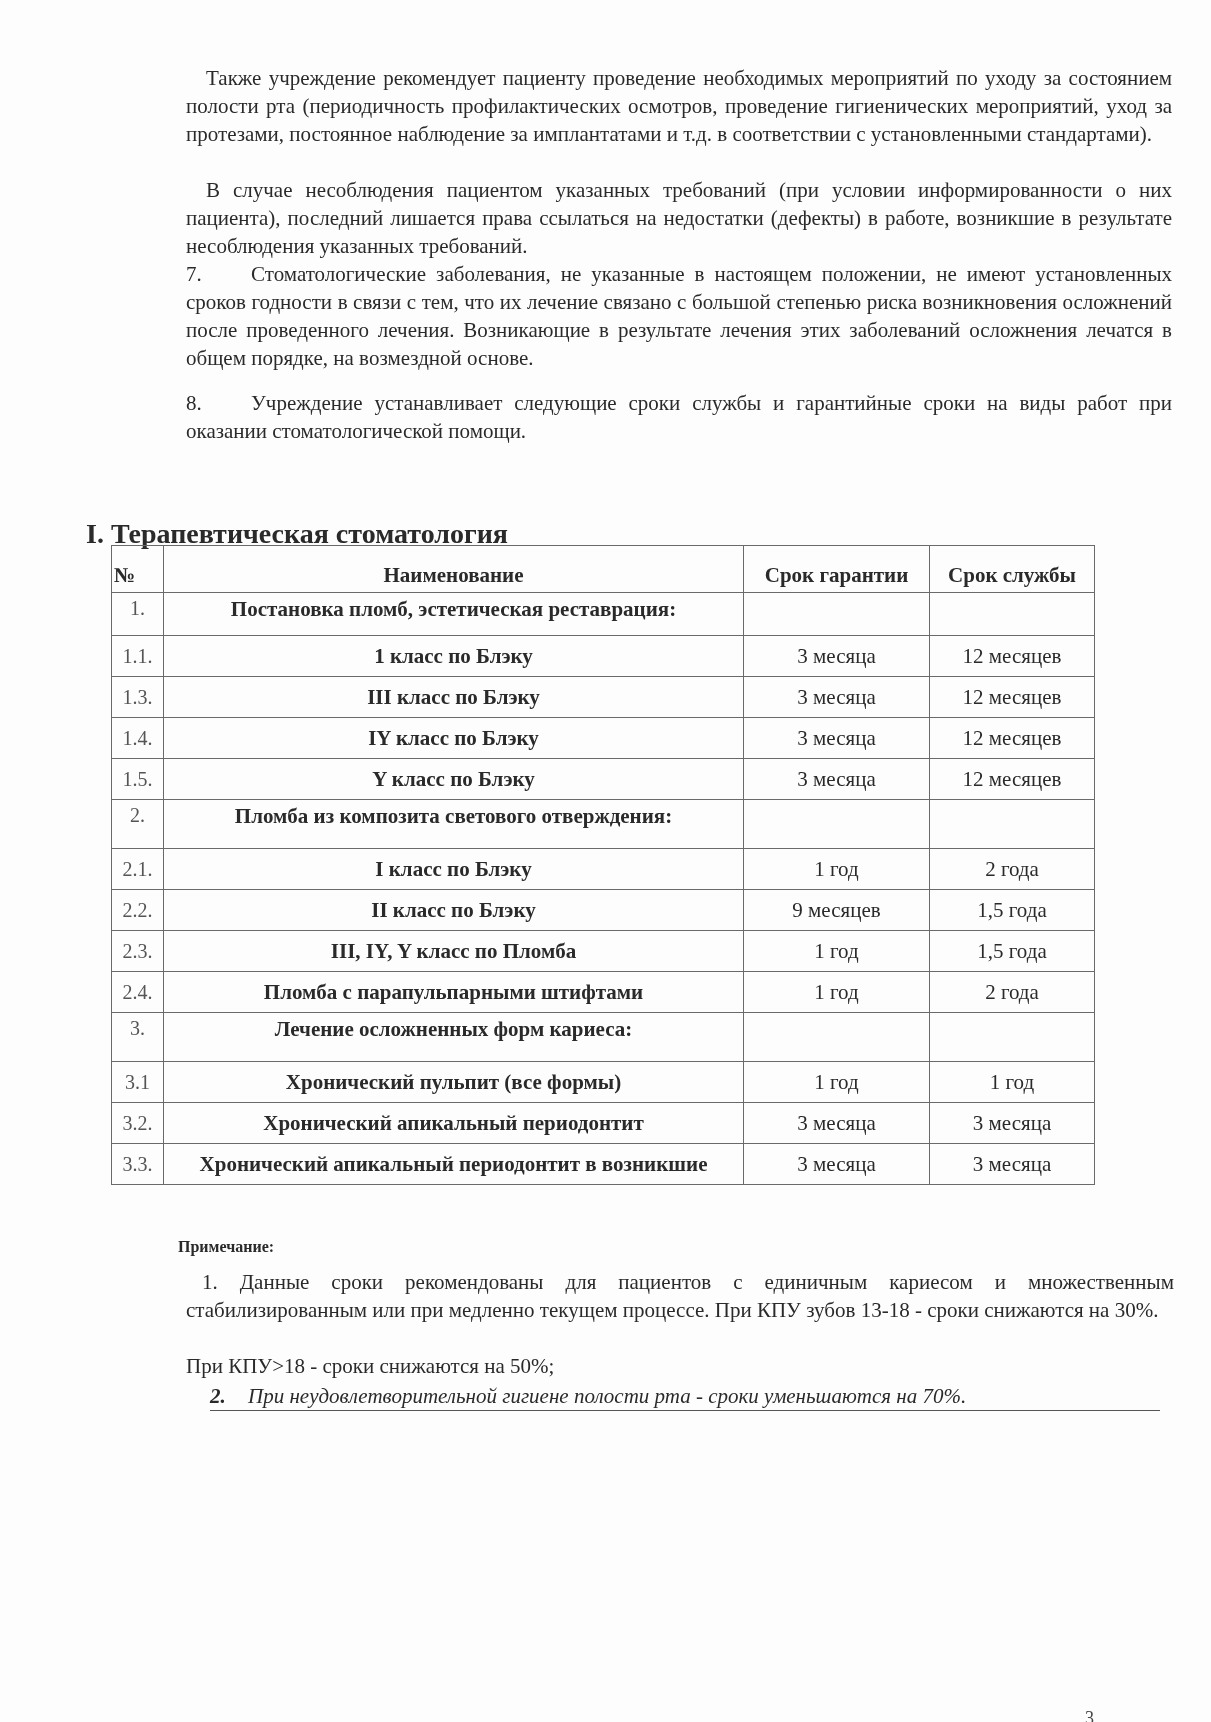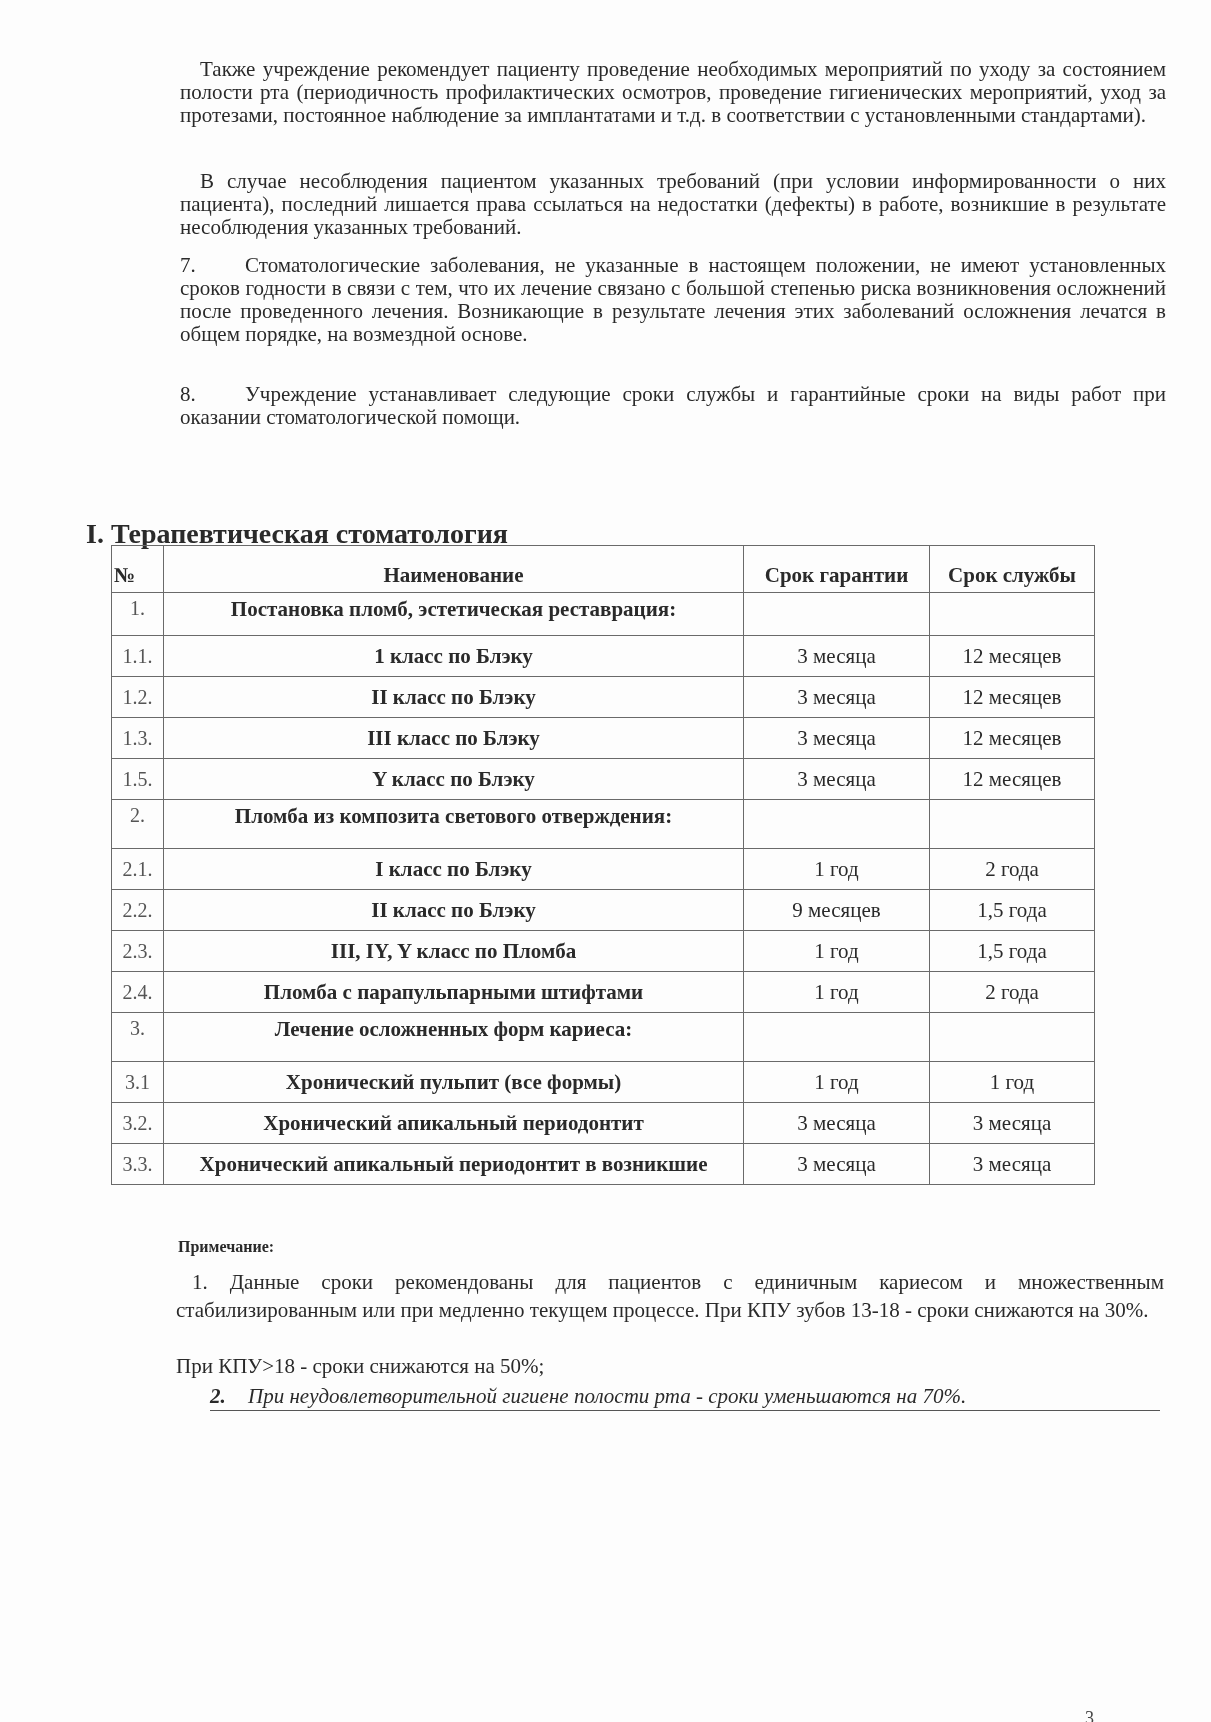--- a/index.html
+++ b/index.html
@@ -8,23 +8,23 @@
       background: #fdfdfd;
       position: relative;
       overflow: hidden;
       font-family: "Liberation Serif", serif;
       color: #2a2a2a;
     }
     .para {
       position: absolute;
       left: 180px; width: 986px;
       font-size: 21px;
-      line-height: 23px;
+      line-height: 28px;
       text-align: justify;
-      margin: 0;
+      margin: 6px;
     }
     .para .indent { display: inline-block; width: 20px; }
     .num-para .num { display: inline-block; width: 65px; }
     .section-title {
       position: absolute;
       left: 86px; top: 518px;
       font-size: 28px; font-weight: bold;
       margin: 0;
     }
     table.terms {
@@ -47,21 +47,21 @@
     table.terms td.no.group { text-align: center; }
     table.terms tr.row td { height: 40px; text-align: center; }
     table.terms tr.group-row td { height: 38px; vertical-align: top; padding-top: 4px; }
     table.terms tr.group-row.tall td { height: 44px; }
     table.terms td.name { white-space: nowrap; font-weight: bold; }
     .note-title {
       position: absolute; left: 178px; top: 1238px;
       font-size: 16px; font-weight: bold; margin: 0;
     }
     .note-p {
-      position: absolute; left: 176px; width: 988px;
+      position: absolute; left: 186px; width: 988px;
       font-size: 21px; line-height: 28px; margin: 0;
       text-align: justify;
     }
     .note-last {
       position: absolute; left: 210px; top: 1382px;
       width: 950px;
       font-size: 21px; line-height: 28px; margin: 0;
       border-bottom: 1.5px solid #555;
       font-style: italic;
     }
@@ -106,28 +106,28 @@
       <td></td>
       <td></td>
     </tr>
     <tr class="row">
       <td class="no">1.1.</td>
       <td class="name">1 класс по Блэку</td>
       <td>3 месяца</td>
       <td>12 месяцев</td>
     </tr>
     <tr class="row">
-      <td class="no">1.2.</td>
-      <td class="name">II класс по Блэку</td>
-      <td>3 месяца</td>
-      <td>12 месяцев</td>
-    </tr>
-    <tr class="row">
       <td class="no">1.3.</td>
       <td class="name">III класс по Блэку</td>
+      <td>3 месяца</td>
+      <td>12 месяцев</td>
+    </tr>
+    <tr class="row">
+      <td class="no">1.4.</td>
+      <td class="name">IY класс по Блэку</td>
       <td>3 месяца</td>
       <td>12 месяцев</td>
     </tr>
     <tr class="row">
       <td class="no">1.5.</td>
       <td class="name">Y класс по Блэку</td>
       <td>3 месяца</td>
       <td>12 месяцев</td>
     </tr>
     <tr class="group-row tall">

